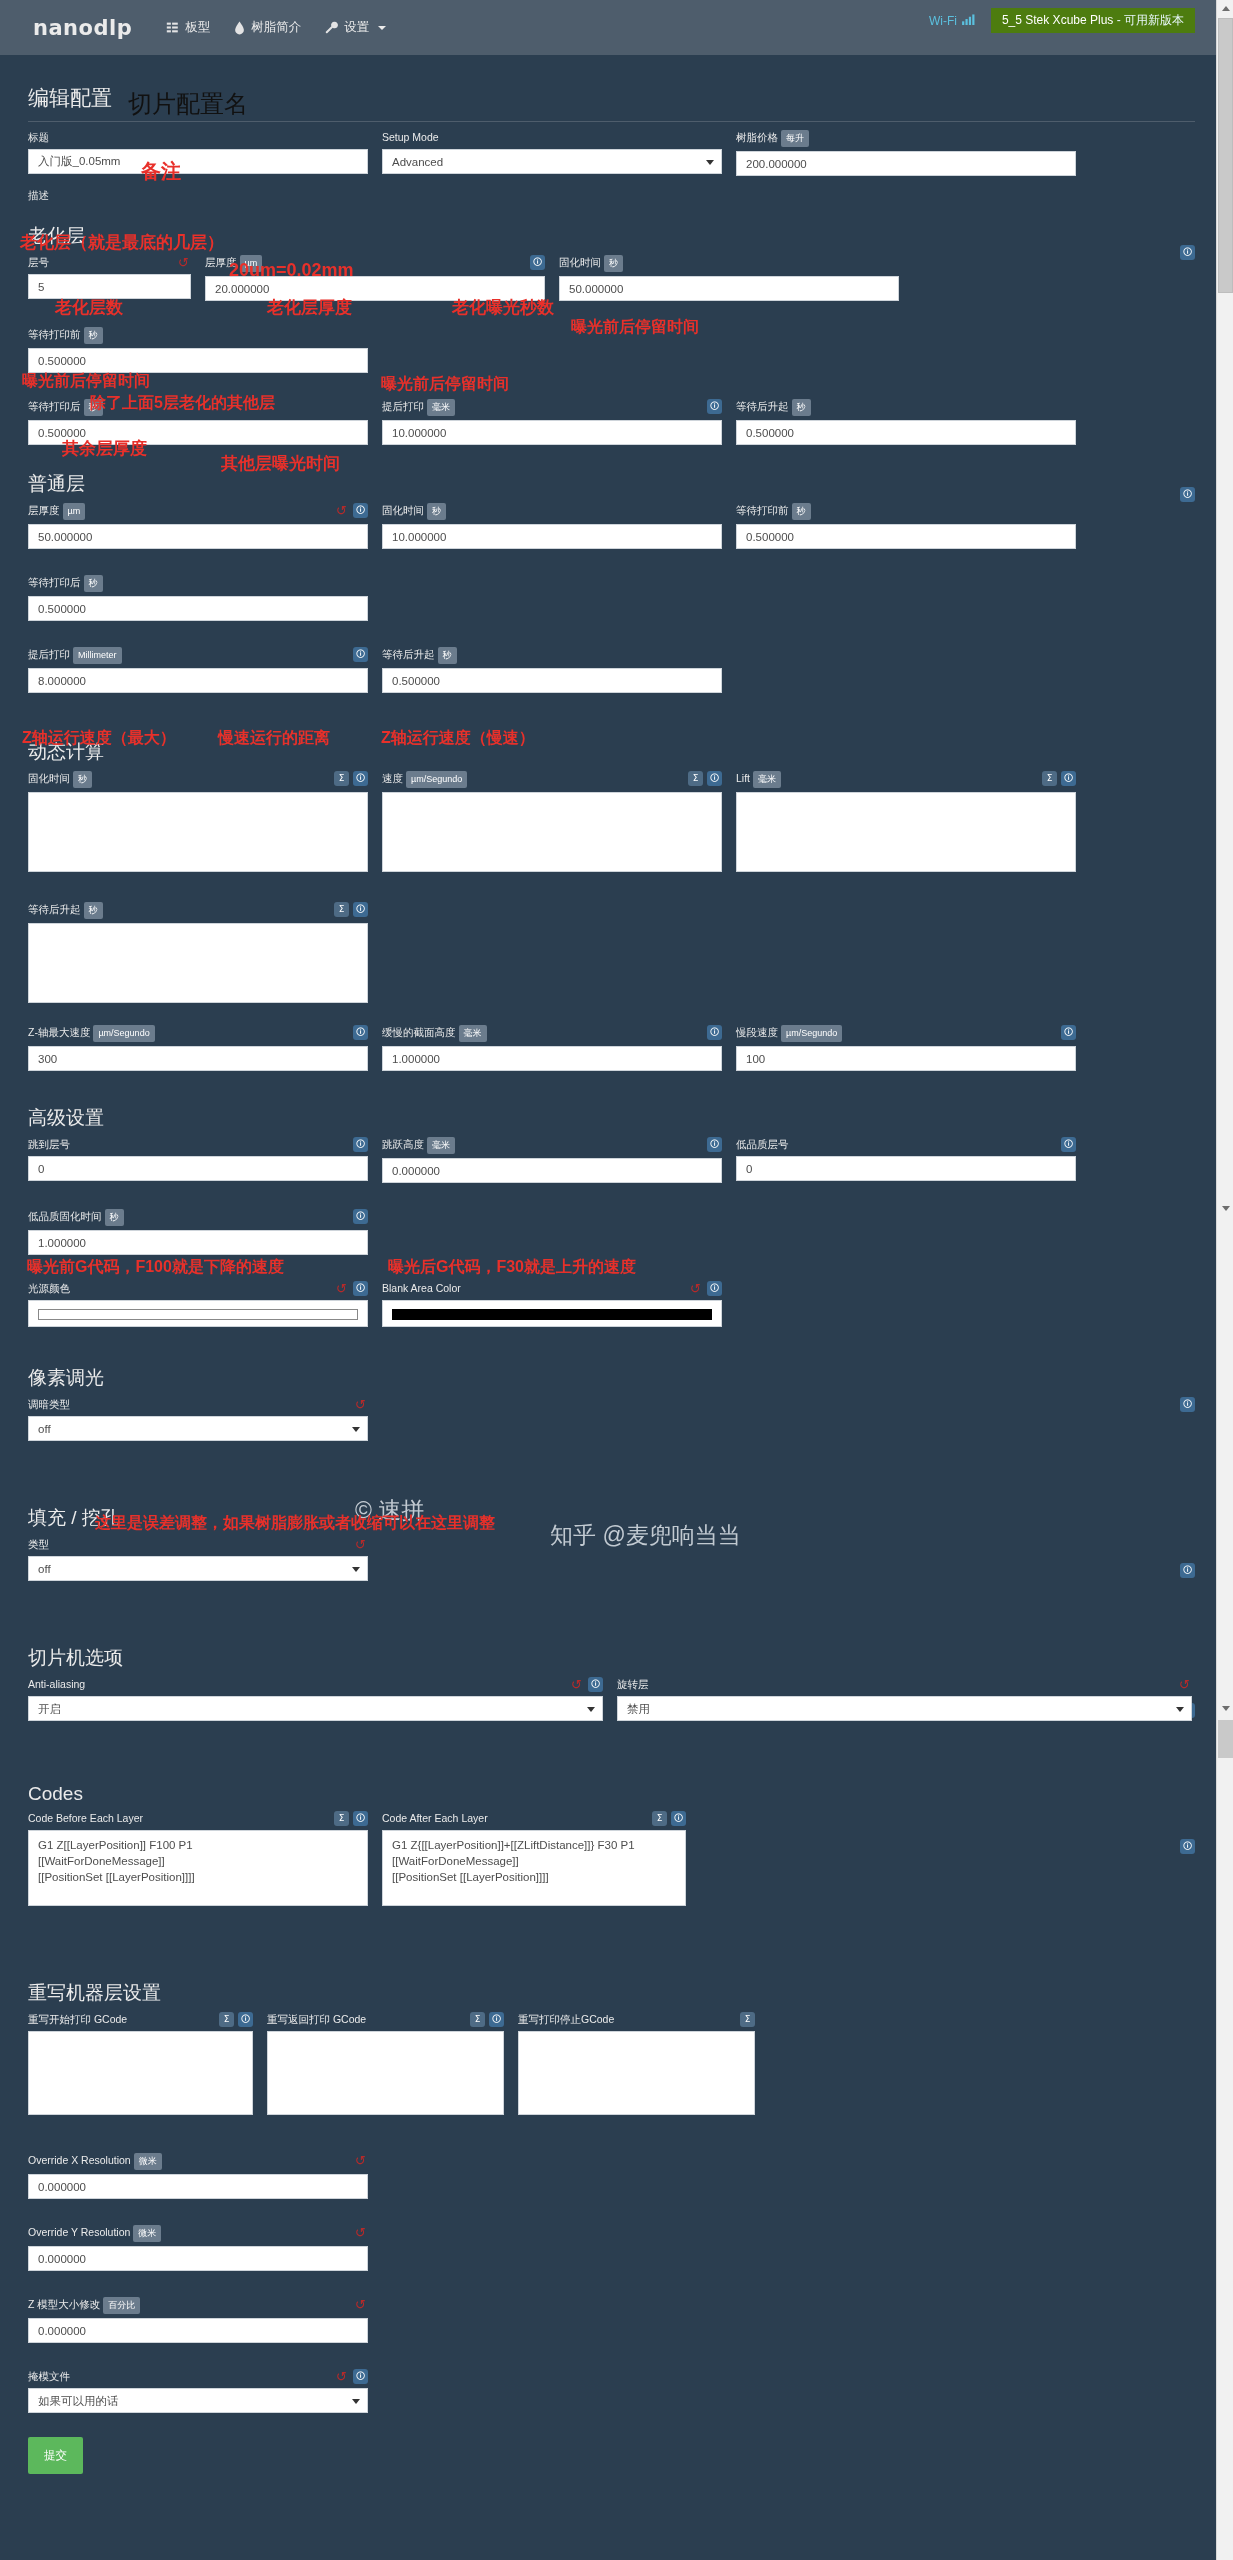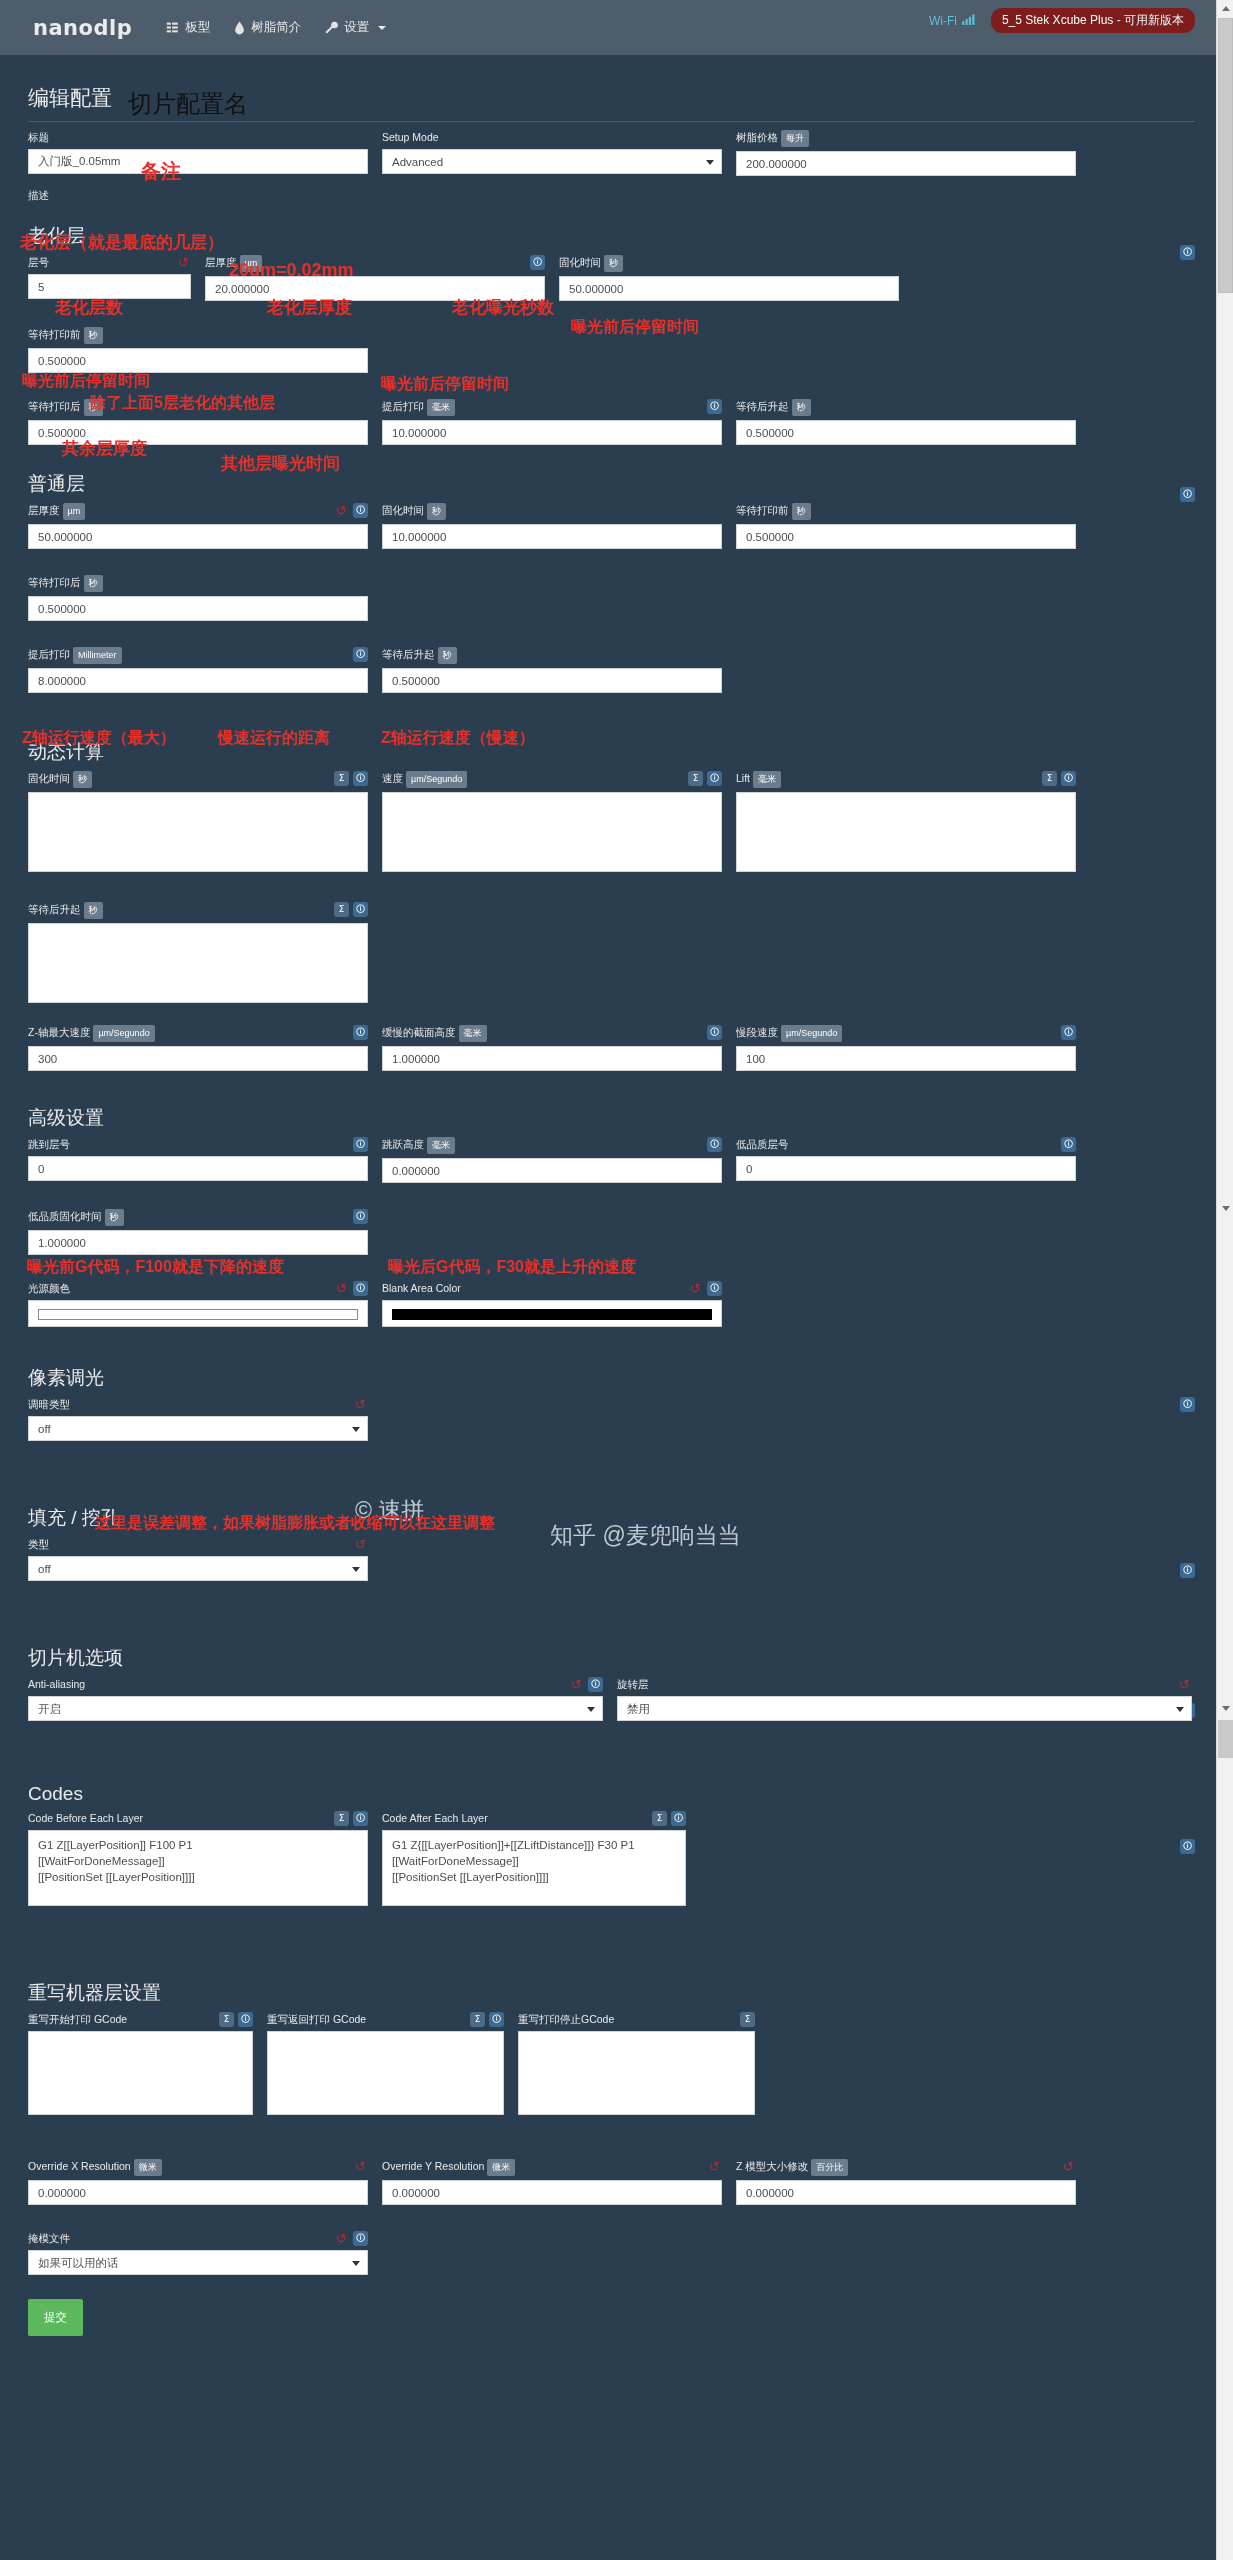--- a/index.html
+++ b/index.html
@@ -58,25 +58,25 @@
     gap: 16px;
   }
   .wifi {
     color: #5bc0de;
     font-size: 12px;
     display: flex;
     align-items: center;
     gap: 5px;
   }
   .update-badge {
-    background: #7f1d1d;
+    background: #4d7c0f;
     color: #ffffff;
     font-size: 12px;
     padding: 4px 11px;
-    border-radius: 11px;
+    border-radius: 0;
     white-space: nowrap;
   }
   .update-badge .sub { color: #e8f7fb; }
 
   
   .page {
     padding: 20px 38px 0 28px;
     position: relative;
   }
   h1.page-title {
@@ -675,21 +675,21 @@
     </div>
     <div class="fg" style="width:237px;">
       <label class="ctl">重写打印停止GCode</label>
       <div class="badge-icons">
           <span class="ibtn sigma">Σ</span>
         </div>
       <textarea class="txt" style="height: 84px;"></textarea>
     </div>
   </div>
 
-  <div class="row" style="margin-top:28px;">
+  <div class="row" style="margin-top:22px;flex-direction:column;">
     <div class="fg c2">
       <label class="ctl"><span>Override X Resolution</span><span class="unit">微米</span></label>
       <div class="badge-icons">
           <span class="ibtn reset">↺</span>
         </div>
       <input class="txt" type="text" value="0.000000" style="">
     </div>
     <div class="fg c2">
       <label class="ctl"><span>Override Y Resolution</span><span class="unit">微米</span></label>
       <div class="badge-icons">

